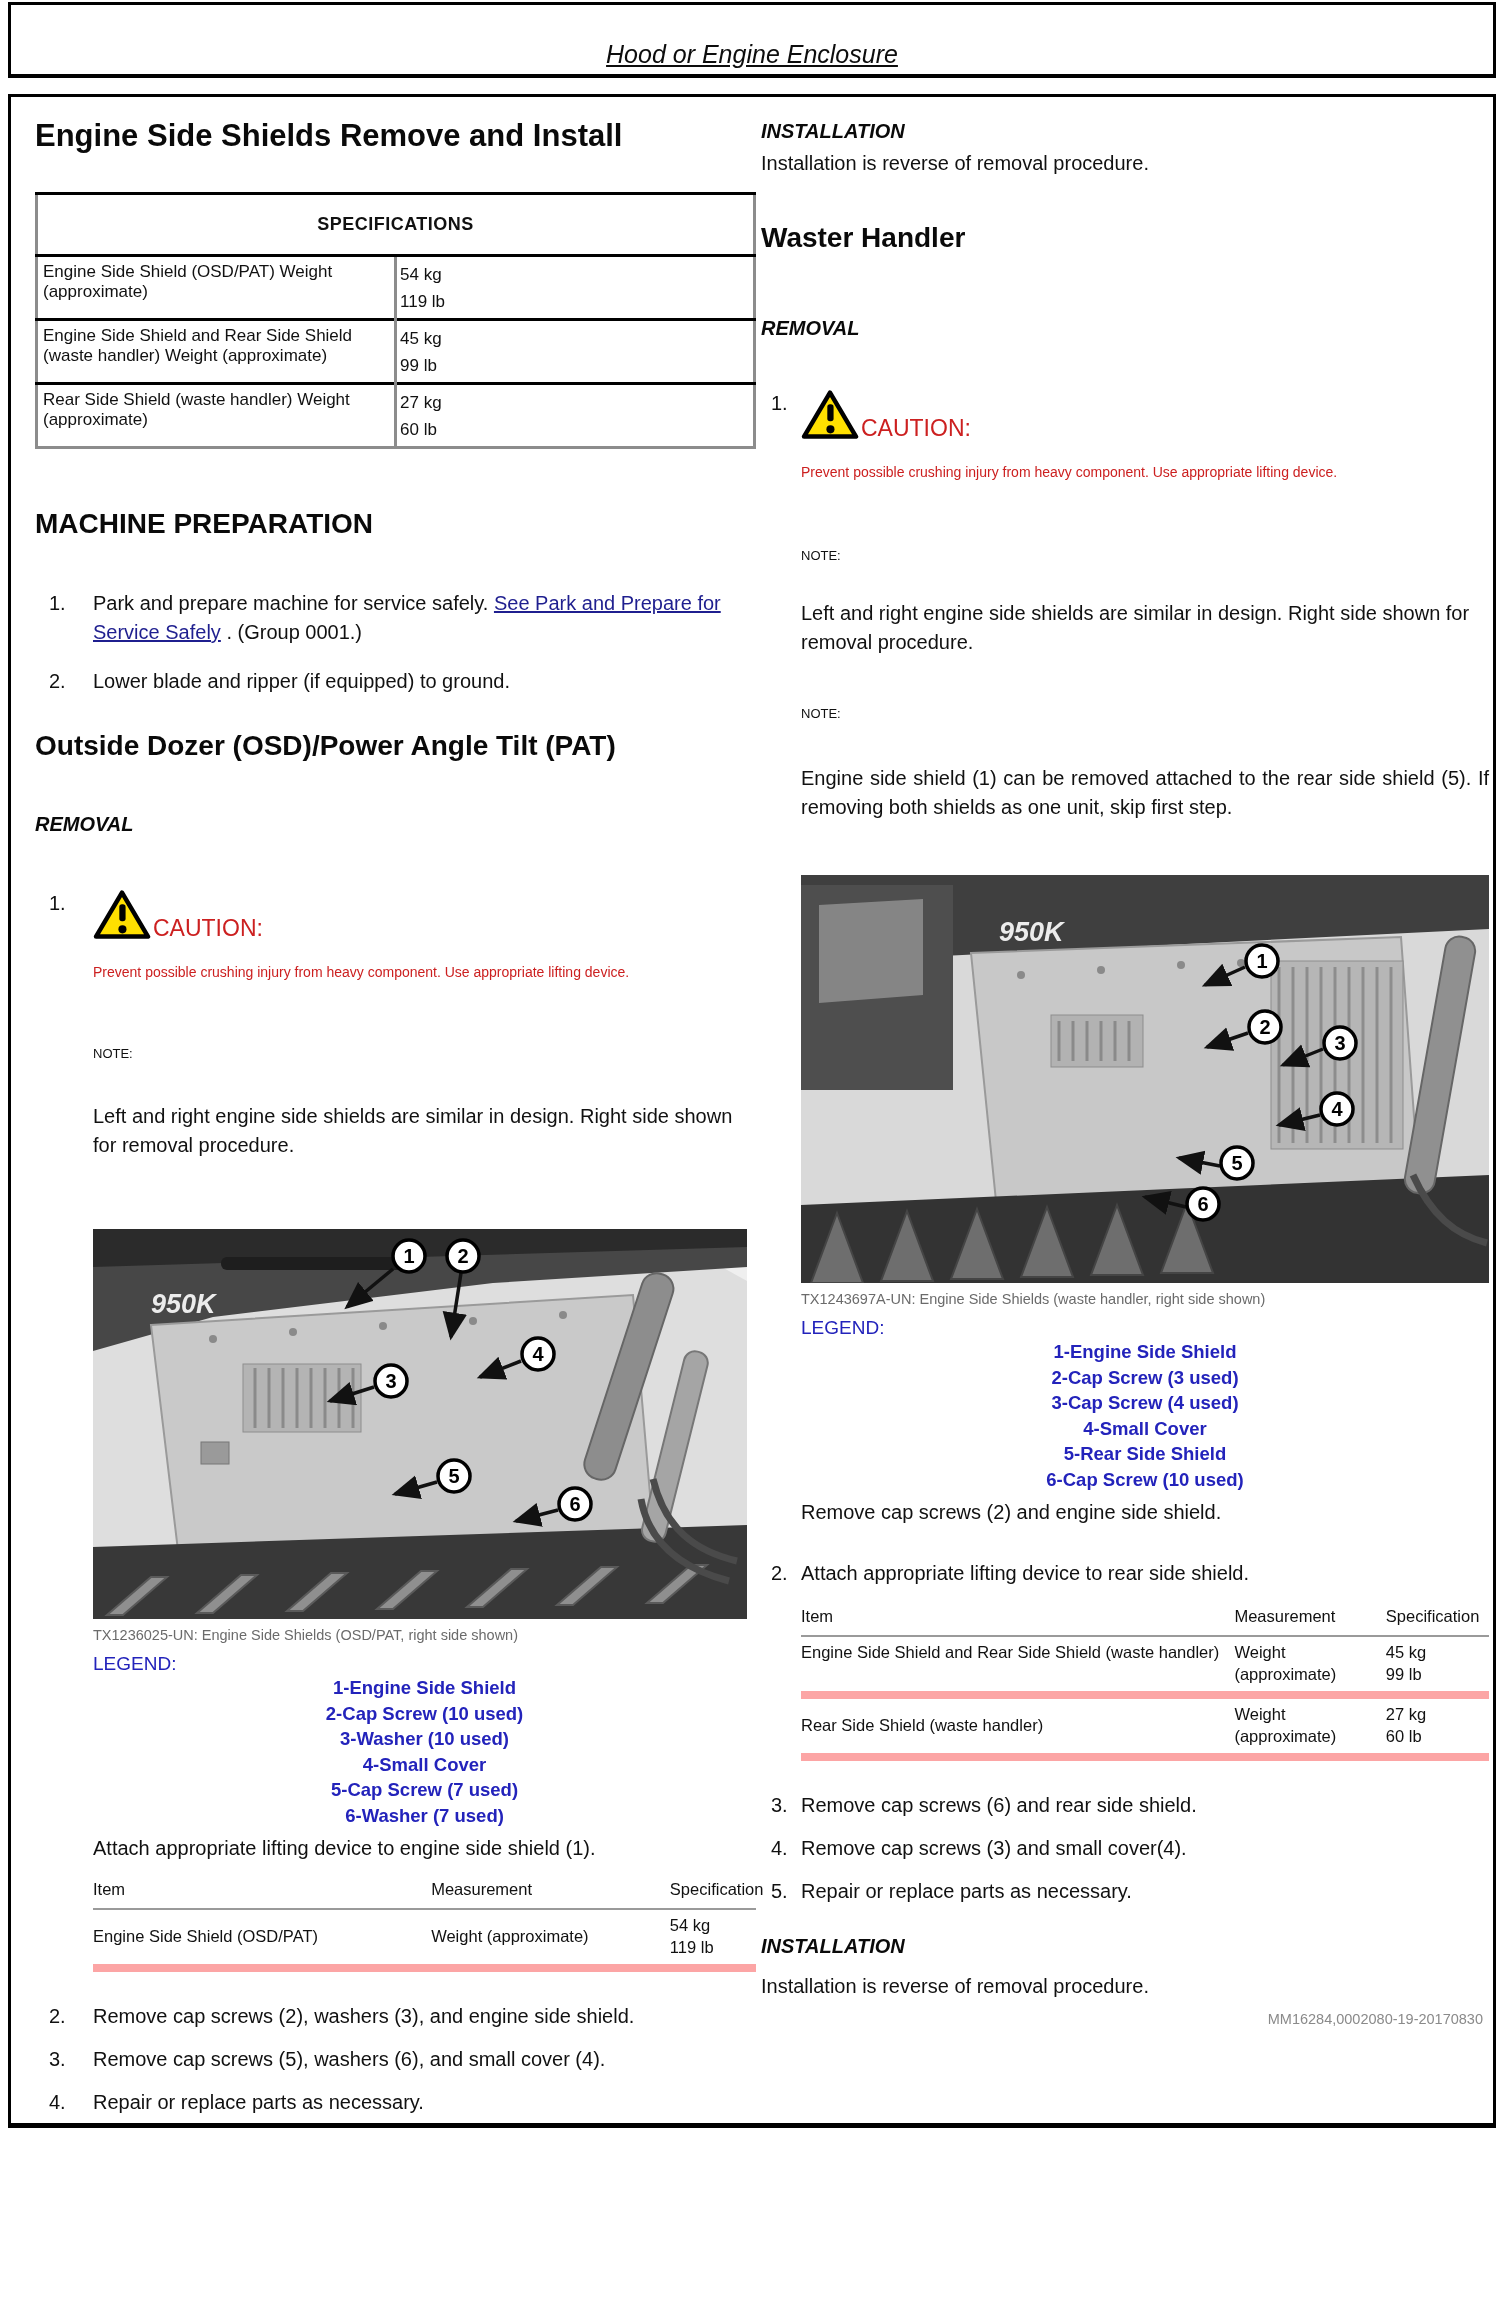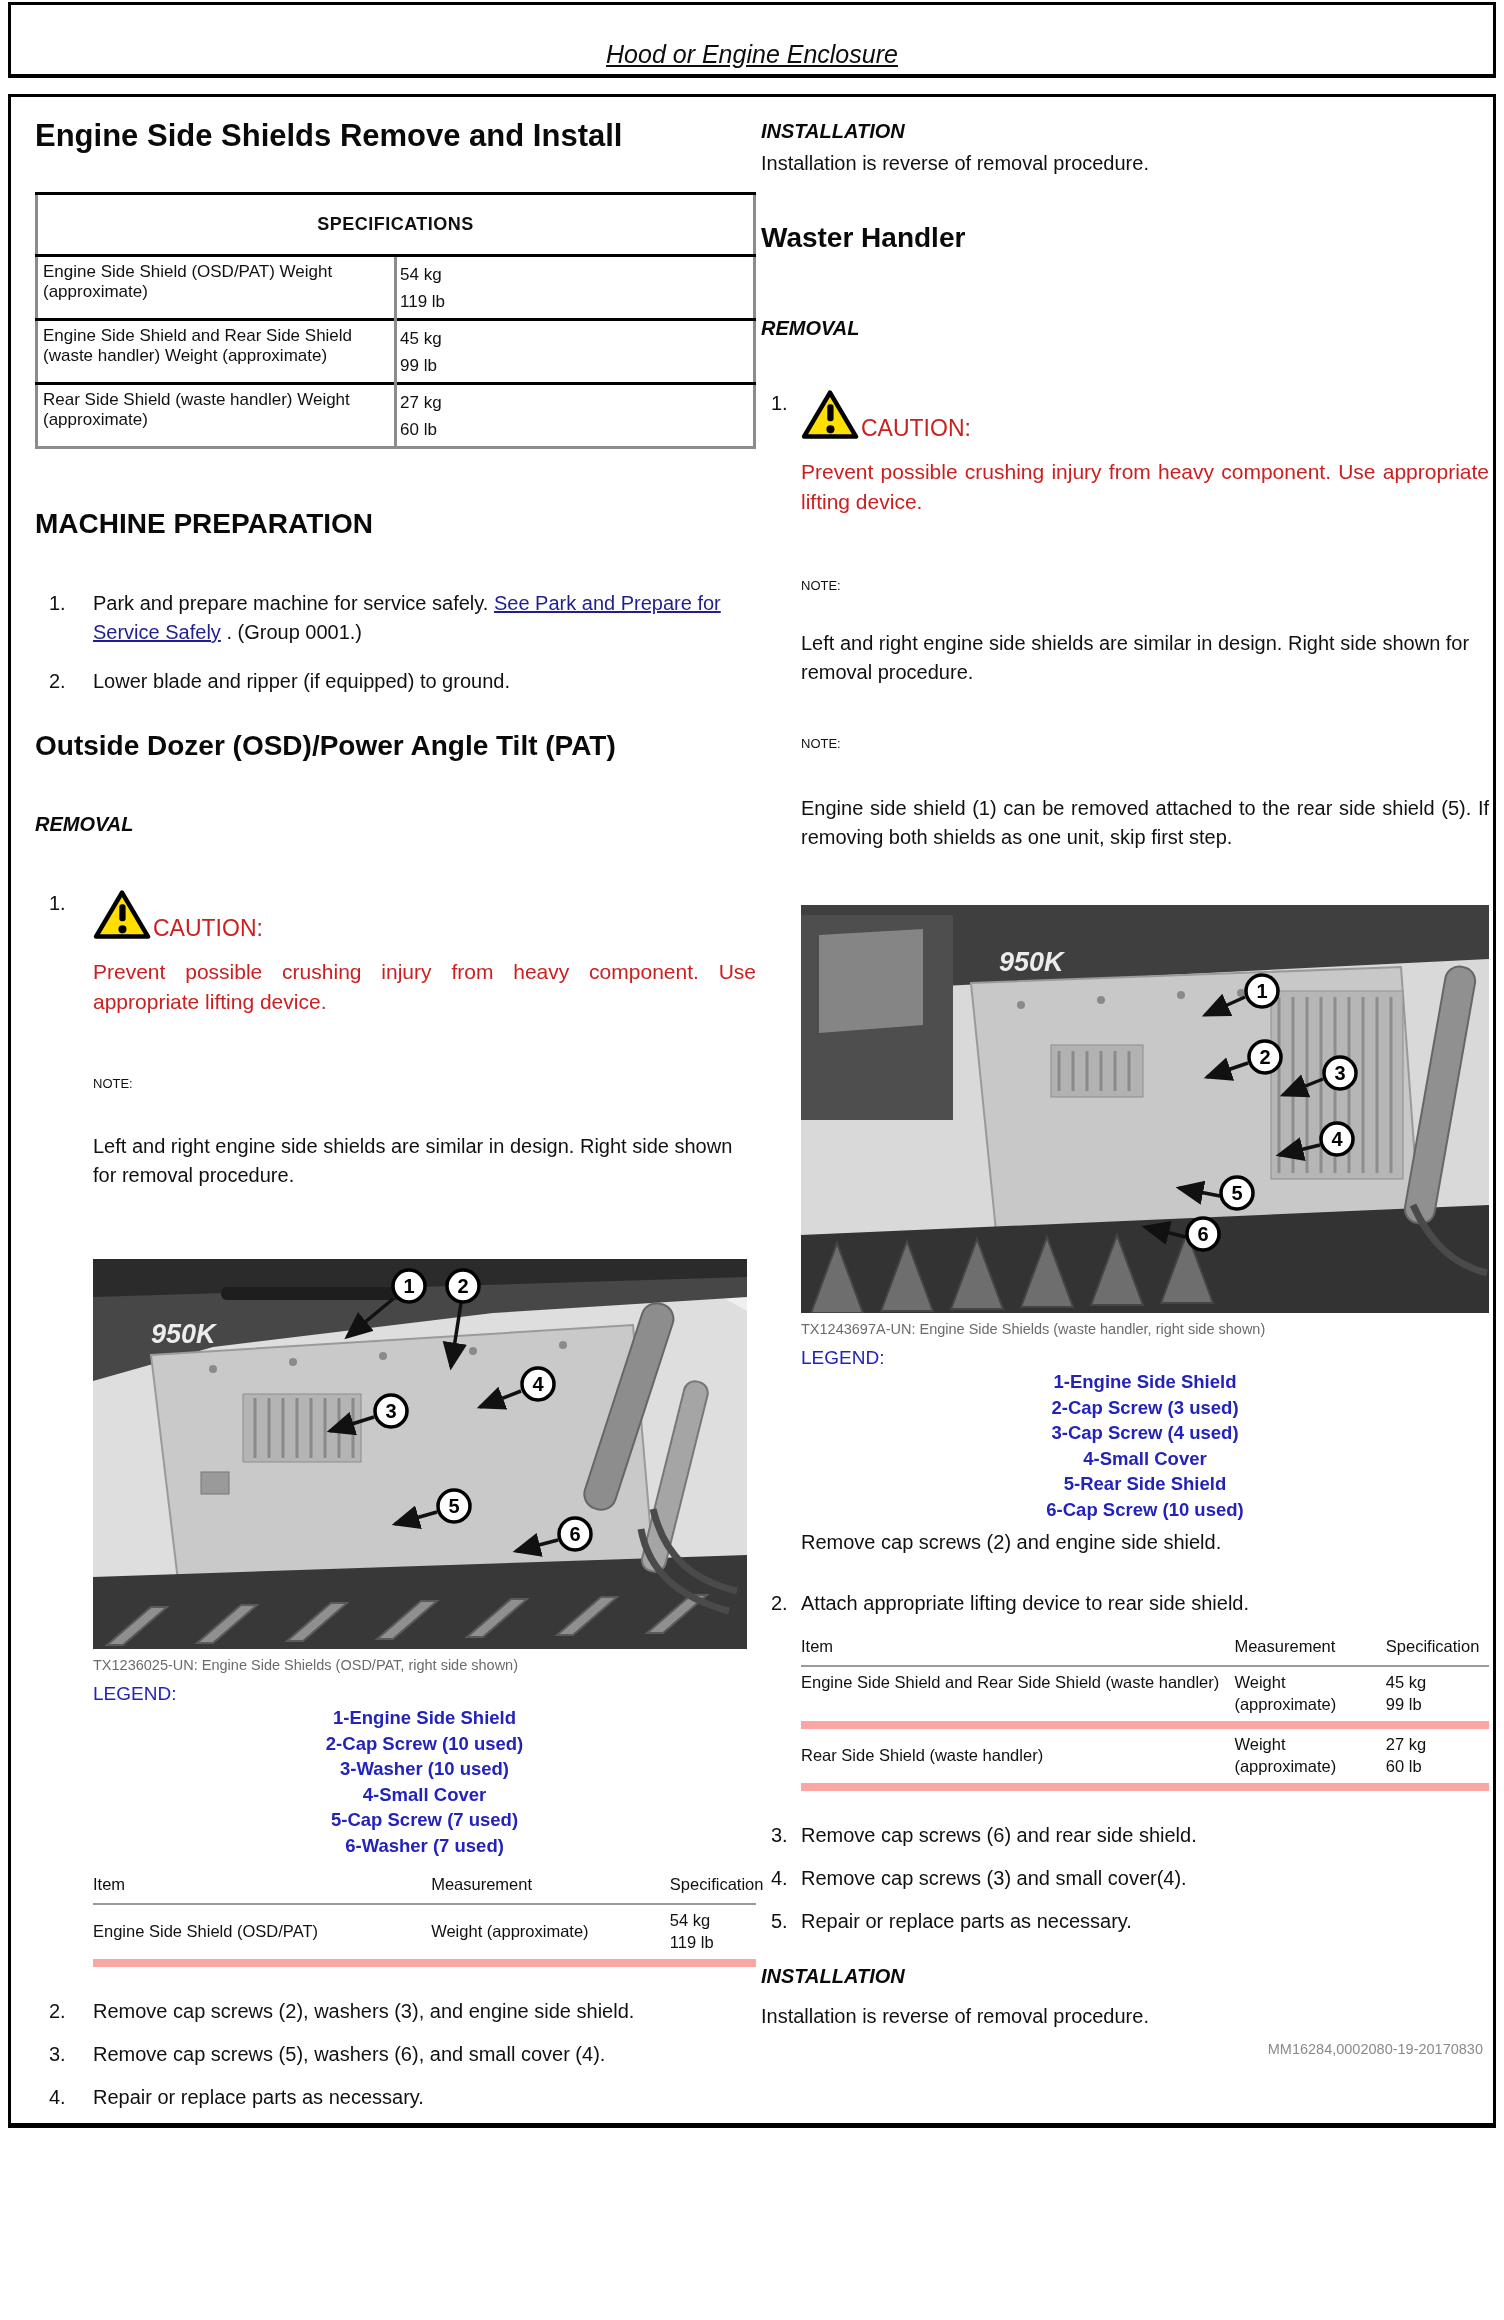--- a/index.html
+++ b/index.html
@@ -59,21 +59,21 @@
   .col-right .step { padding-left:10px; }
   .col-right .step-num { width:30px; flex:0 0 30px; font-size:20px; line-height:29px; }
   .step-body { flex:1 1 auto; font-size:20px; line-height:29px; }
   .gap18 > li + li { margin-top:14px; }
 
   .link { color:#1f1f8f; text-decoration:underline; cursor:pointer; }
 
   
   .caution-head { display:flex; align-items:flex-end; }
   .caution-label { color:#cc2020; font-size:23px; line-height:25px; margin-left:2px; }
-  .caution-text { color:#cc2020; font-size:21px; line-height:30px; margin-top:16px; text-align:justify; }
+  .caution-text { color:#cc2020; font-size:14px; line-height:30px; margin-top:16px; text-align:justify; }
   .warn-tri { display:block; }
 
   .note-label { font-size:13px; line-height:29px; }
 
   
   .figure-wrap { margin-top:0; }
   .photo { display:block; background:#dedede; }
   .fig-caption { font-size:14.5px; line-height:17px; color:#6b6b6b; margin-top:8px; }
   .legend-label { color:#2323bb; font-size:19px; line-height:23px; margin-top:8px; }
   .legend-item  { color:#2323bb; font-size:18.5px; line-height:25.5px; font-weight:bold;text-align:center; }
@@ -274,20 +274,21 @@
               <div class="fig-caption">TX1236025-UN: Engine Side Shields (OSD/PAT, right side shown)</div>
               <div class="legend-label">LEGEND:</div>
               <div class="legend-item">1-Engine Side Shield</div>
               <div class="legend-item">2-Cap Screw (10 used)</div>
               <div class="legend-item">3-Washer (10 used)</div>
               <div class="legend-item">4-Small Cover</div>
               <div class="legend-item">5-Cap Screw (7 used)</div>
               <div class="legend-item">6-Washer (7 used)</div>
             </div>
 
+            <div class="body-text mt-attach">Attach appropriate lifting device to engine side shield (1).</div>
 
             <table class="item-table mt-table-l">
               <colgroup>
                   <col style="width:51%">
                   <col style="width:36%">
                   <col style="width:13%">
                 </colgroup>
               <tbody>
                   <tr>
                 <th>Item</th>

